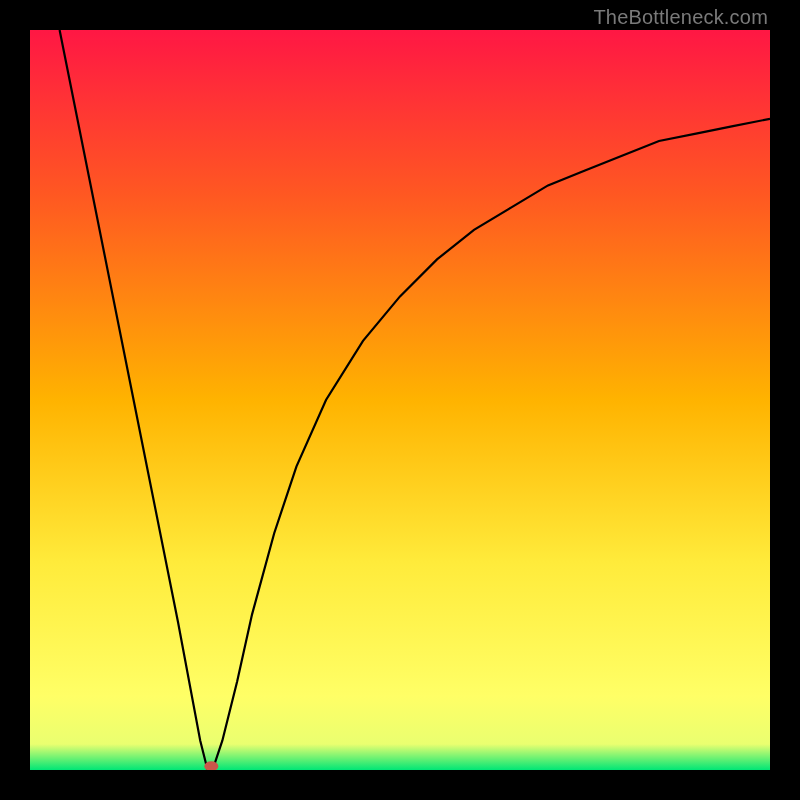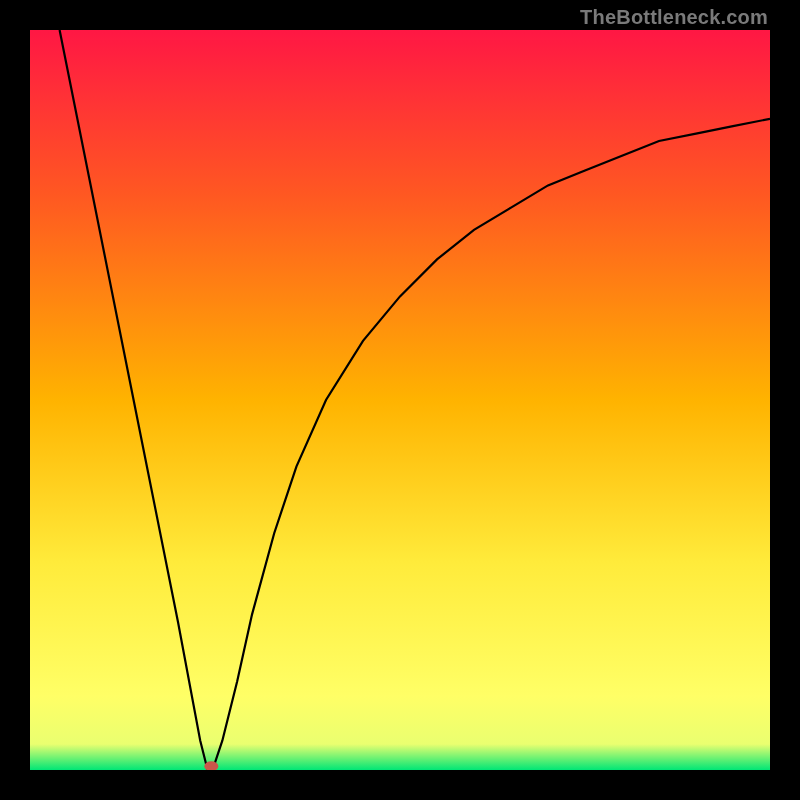--- a/index.html
+++ b/index.html
@@ -25,21 +25,21 @@
     top: 0;
     width: 740px;
     height: 740px;
   }
   .watermark {
     position: absolute;
     top: 6px;
     right: 32px;
     color: #7a7a7a;
     font-size: 20px;
-    font-weight: 700;
+    font-weight: 400;
     letter-spacing: 0.2px;
   }
   svg { display: block; }
 </style>
 </head>
 <body>
 
 <div class="watermark">TheBottleneck.com</div>
 
 <div class="frame">

